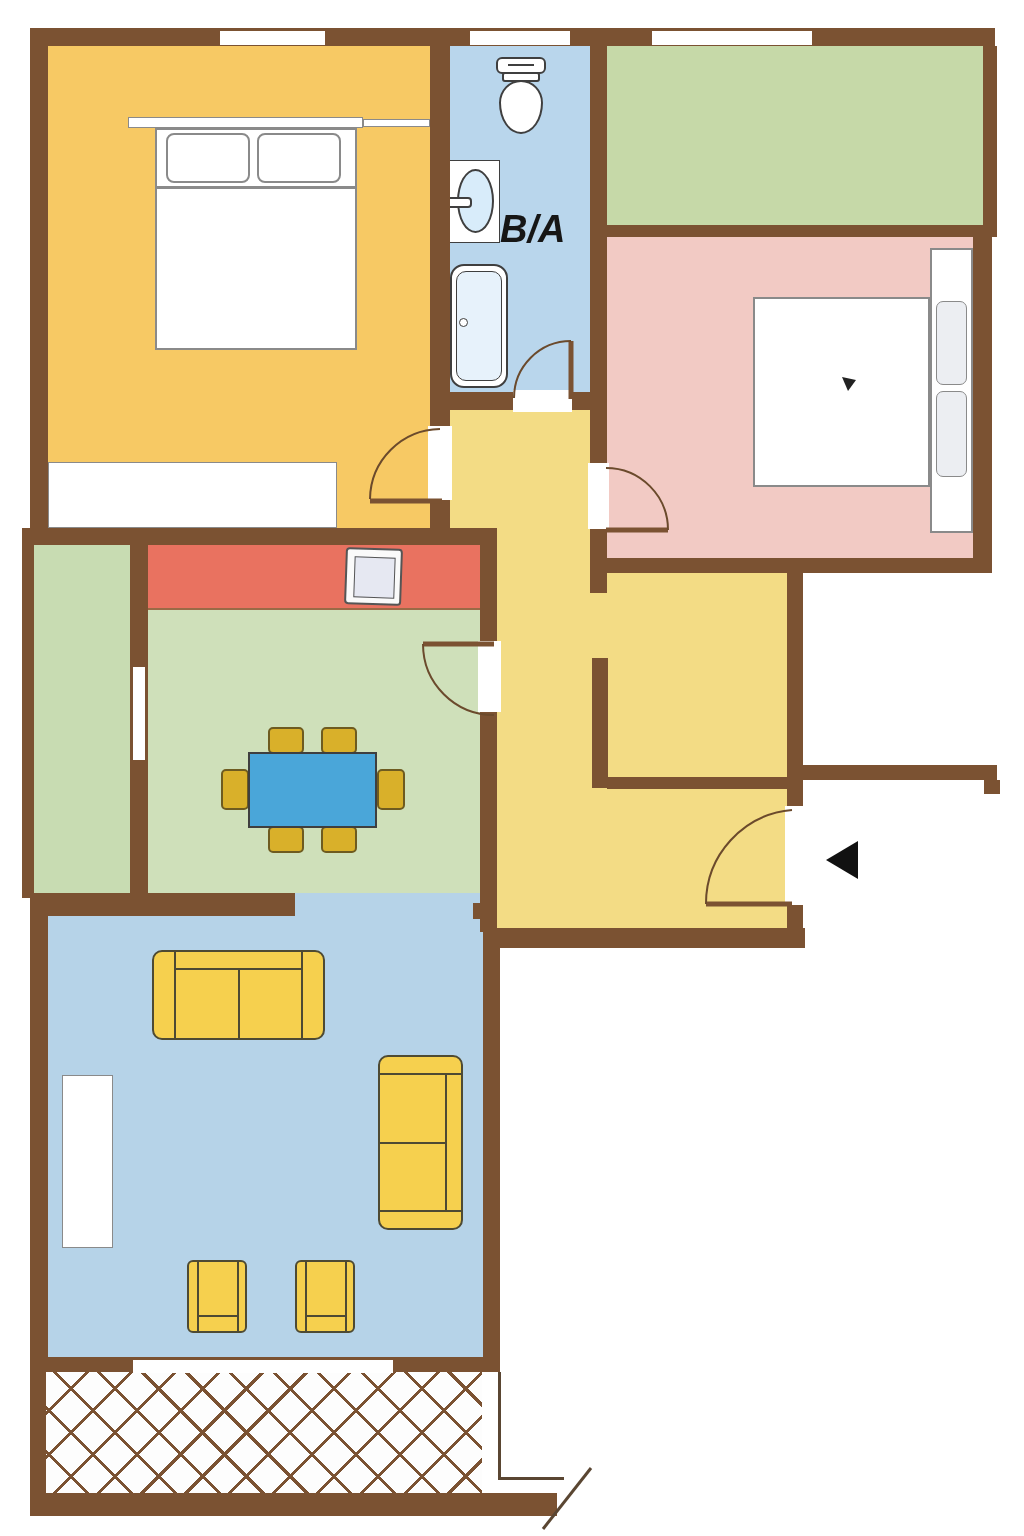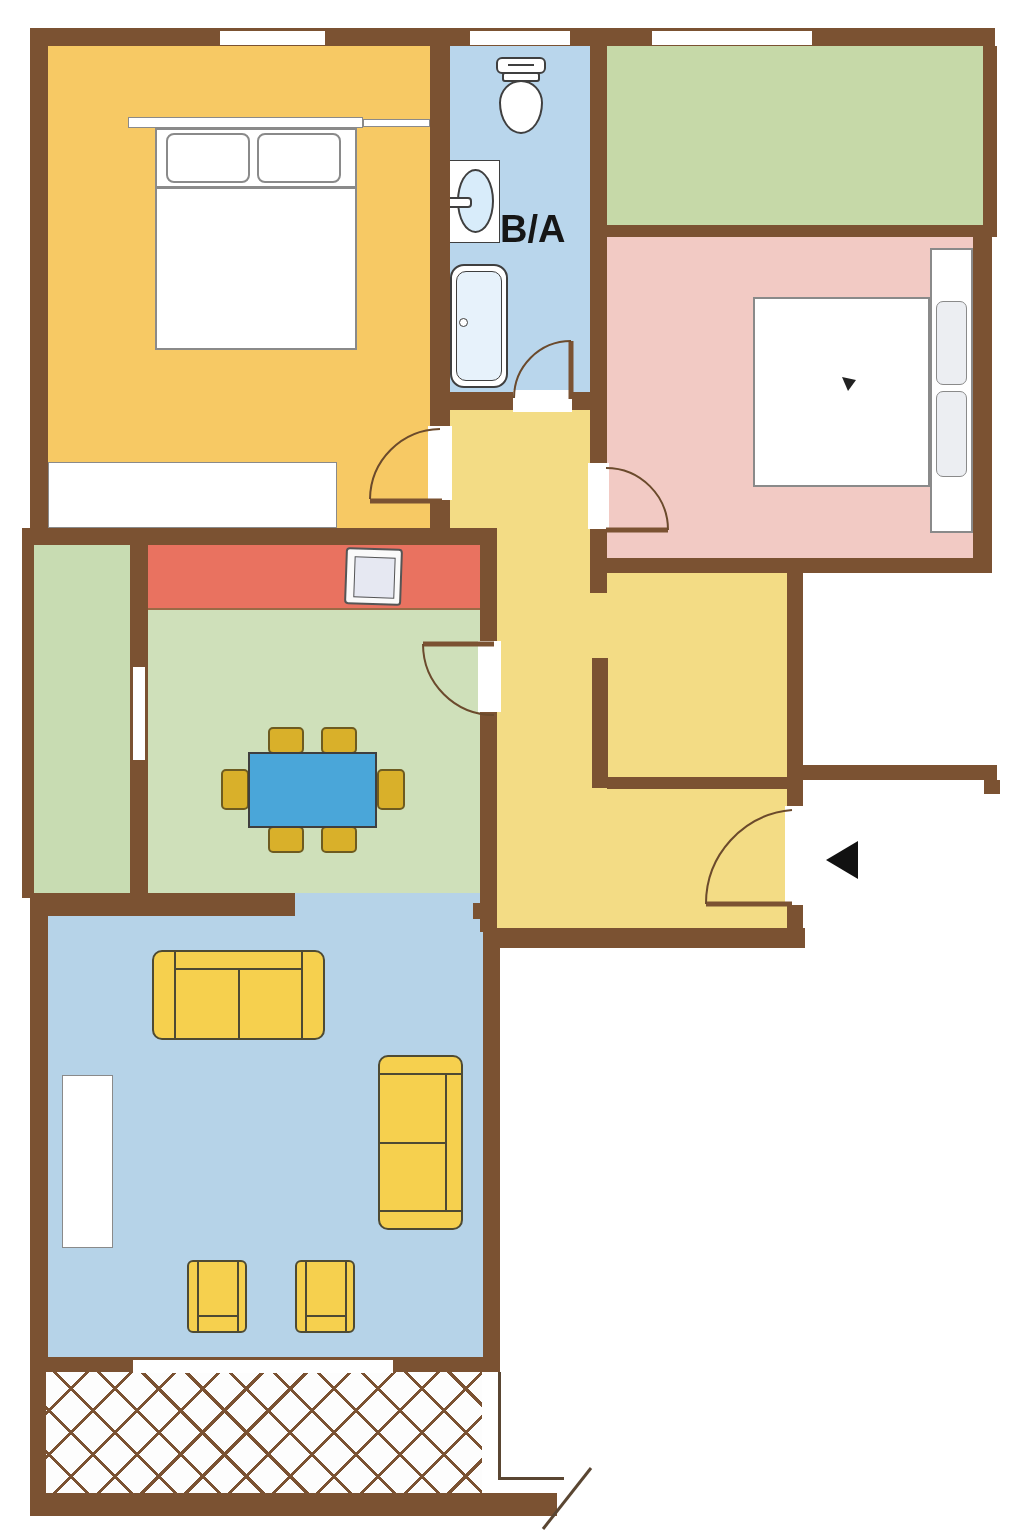--- a/index.html
+++ b/index.html
@@ -25,21 +25,21 @@
      repeating-linear-gradient(45deg, rgba(0,0,0,0) 0 28px, var(--wall) 28px 31px),
      repeating-linear-gradient(135deg, rgba(0,0,0,0) 0 28px, var(--wall) 28px 31px),
      var(--hatch-bg);
      z-index:1;}
   .white-furn{background:var(--white);border:2px solid var(--bed-line);}
   .fixture{background:var(--white);border:2px solid var(--fixture);}
   .sofa{background:var(--sofa);border:2px solid var(--outline);border-radius:10px;}
   .sofa-line{background:var(--outline);z-index:2;}
   .chair{background:var(--chair);border:2px solid var(--chair-border);border-radius:5px;z-index:2;}
   .table{background:var(--table);border:2px solid var(--fixture);z-index:2;}
-  .label{z-index:5;color:var(--label);font-weight:700;}
+  .label{z-index:5;color:var(--label);font-weight:700;font-style:italic;}
   svg.overlay{position:absolute;left:0;top:0;z-index:5;pointer-events:none;}
   .arrow-left{width:0;height:0;border-top:19px solid transparent;border-bottom:19px solid transparent;
               border-right:32px solid var(--arrow);z-index:5;}
 </style>
 </head>
 <body>
 
 <div class="plan">
 
   <div class="abs room fill-bedroom1" style="left:48px;top:46px;width:382px;height:482px;"></div>

